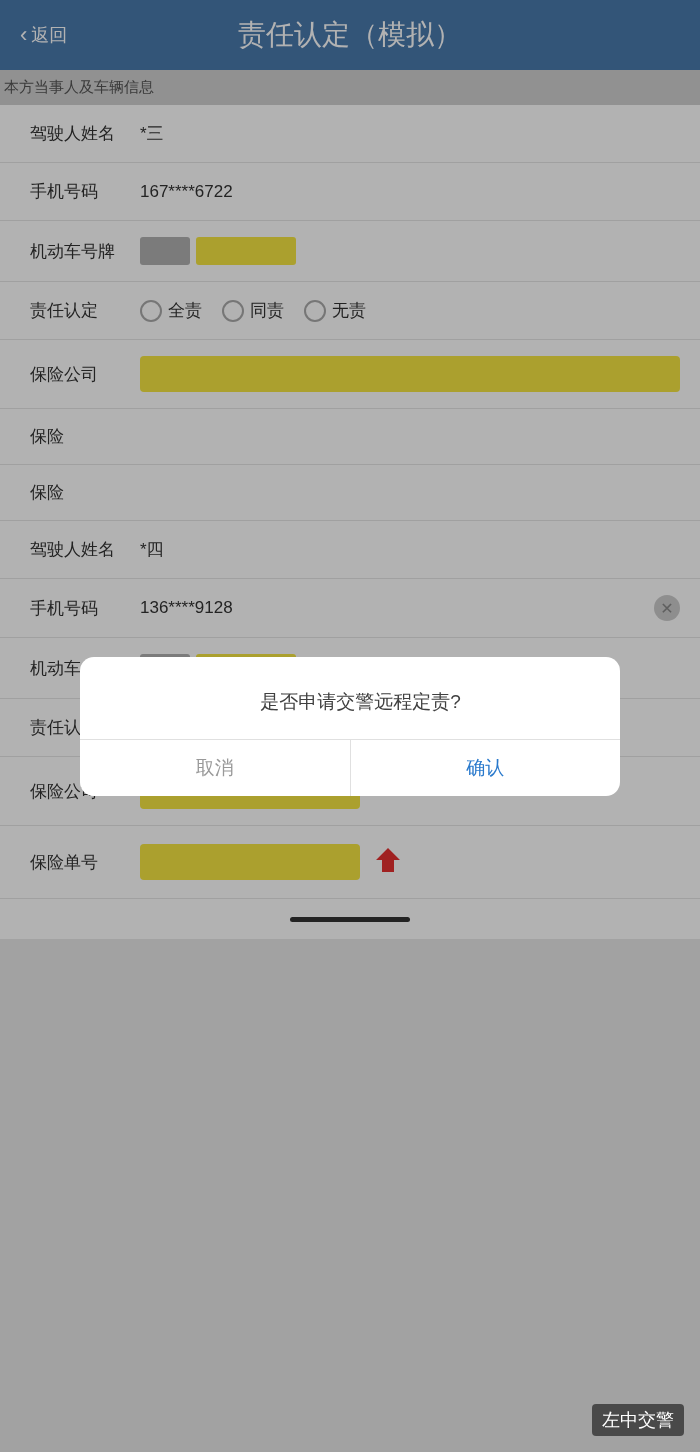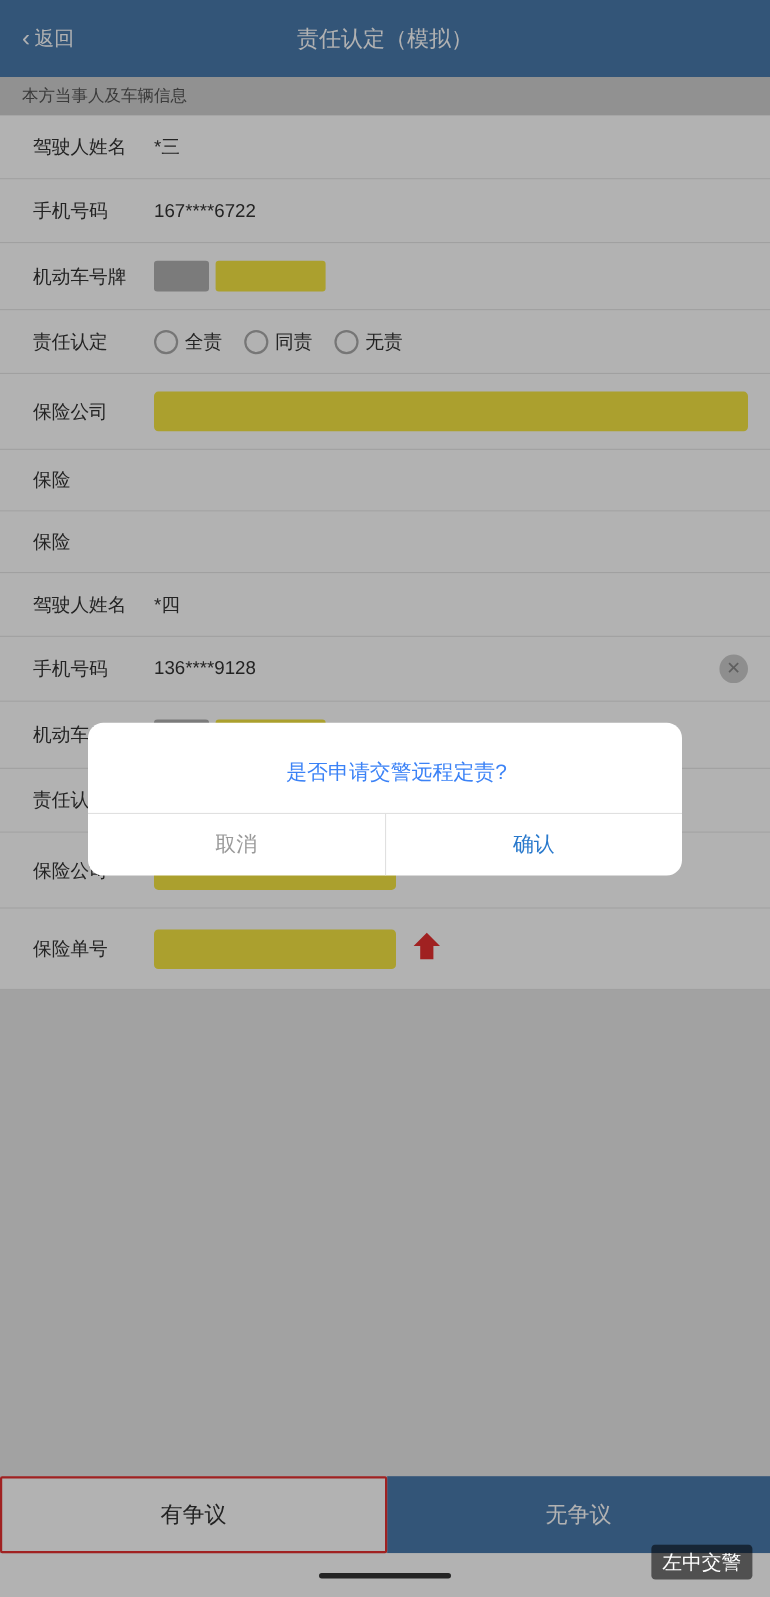--- a/index.html
+++ b/index.html
@@ -30,28 +30,28 @@
       color: white;
       font-size: 18px;
       cursor: pointer;
     }
     .header-back .chevron {
       font-size: 22px;
       margin-right: 4px;
     }
     .header-title {
       color: white;
-      font-size: 20px;
+      font-size: 28px;
       font-weight: 500;
     }
 
     
     .section-header {
       background: #d0d0d0;
-      padding: 8px 20px;
+      padding: 8px 4px;
       font-size: 15px;
       color: #555;
     }
 
     
     .row {
       background: white;
       display: flex;
       align-items: center;
       padding: 16px 20px;
@@ -211,21 +211,21 @@
     }
     .modal-box {
       background: white;
       border-radius: 14px;
       width: 540px;
       overflow: hidden;
     }
     .modal-message {
       padding: 32px 30px 24px;
       font-size: 19px;
-      color: #3b82f6;
+      color: #404040;
       text-align: center;
       margin-left: 21px;
     }
     .modal-divider-h {
       height: 1px;
       background: #e0e0e0;
     }
     .modal-buttons {
       display: flex;
       text-align: center;
@@ -369,28 +369,20 @@
   <div class="row">
     <div class="row-label">保险单号</div>
     <div class="insurance-input-half"></div>
     <div style="margin-left:10px;">
       <svg width="36" height="36" viewBox="0 0 36 36">
         <polygon points="18,6 30,18 24,18 24,30 12,30 12,18 6,18" fill="#e63030"></polygon>
       </svg>
     </div>
   </div>
 
-  <div class="bottom-buttons" style="margin-top:auto;">
-    <div class="btn-dispute red-border-highlight">
-      <span>有争议</span>
-    </div>
-    <div class="btn-no-dispute">
-      <span>无争议</span>
-    </div>
-  </div>
 
   <div class="home-bar">
     <div class="home-indicator"></div>
   </div>
 
   <div class="modal-overlay">
     <div class="modal-box">
       <div class="modal-message">是否申请交警远程定责?</div>
       <div class="modal-divider-h"></div>
       <div class="modal-buttons">

